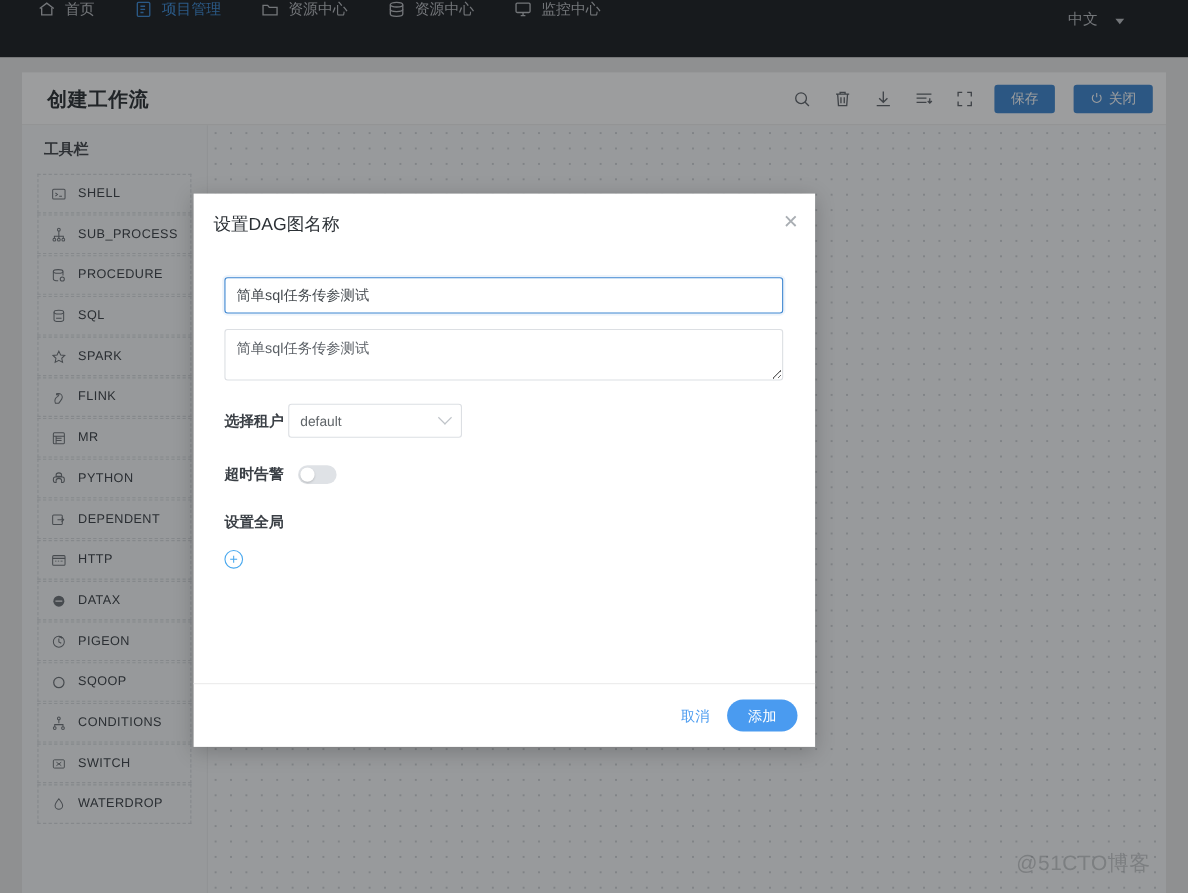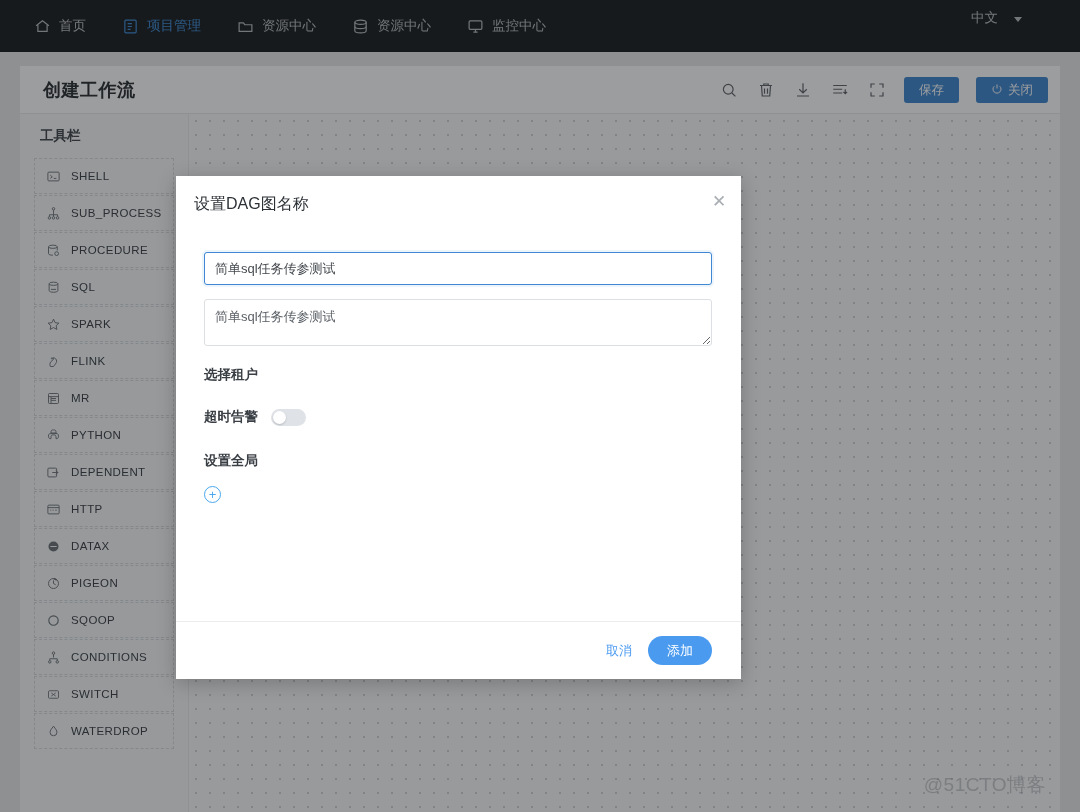--- a/index.html
+++ b/index.html
@@ -18,21 +18,21 @@
   
   .topnav {
     position: absolute; left: 0; top: 0;
     width: 1080px; height: 52px;
     background: #1b1e22;
     display: flex; align-items: center;
     z-index: 5;
   }
   .nav-items { display: flex; align-items: center; padding-left: 34px; gap: 36px; }
   .nav-item {
-    display: flex; align-items: center; gap: 8px;
+    display: flex; gap: 8px;
     color: #b9bcc0; font-size: 13.5px; height: 52px; cursor: pointer;
   }
   .nav-item.active { color: #3c8bd6; }
   .nav-item .ico { display: inline-flex; width: 17px; height: 17px; align-items: center; justify-content: center; }
   .nav-item svg { width: 17px; height: 17px; display: block; }
   .nav-lang {
     position: absolute; right: 58px; top: 0; height: 36px;
     display: flex; align-items: center; gap: 16px;
     color: #b9bcc0; font-size: 13.5px; cursor: pointer;
   }
@@ -171,21 +171,21 @@
   .global-label { margin-top: 26px; font-size: 13.5px; color: #3a3f45; font-weight: bold; }
   .add-circle {
     margin-top: 16px; width: 17px; height: 17px;
     border-radius: 50%; border: 1.3px solid #49a8ee;
     color: #49a8ee; display: flex; align-items: center; justify-content: center;
     font-size: 13px; line-height: 1; cursor: pointer;
   }
   .modal-foot {
     height: 58px; border-top: 1px solid #ececec;
     display: flex; align-items: center; justify-content: flex-end;
-    padding-right: 29px; gap: 16px;
+    padding-right: 16px; gap: 16px;
   }
   .btn-text {
     background: none; border: none; color: #4a9bf0;
     font-size: 13px; cursor: pointer; font-family: inherit;
   }
   .btn-primary {
     background: #4a9bf0; color: #fff; border: none;
     border-radius: 15px; height: 29px; padding: 0 19px;
     font-size: 13px; cursor: pointer; font-family: inherit;
   }
@@ -493,20 +493,24 @@
       <div class="modal-title">设置DAG图名称</div>
       <div class="modal-close">✕</div>
     </div>
 
     <div class="modal-body">
       <input class="field-input" value="简单sql任务传参测试" style="">
       <textarea class="field-textarea" placeholder="请输入描述" style="">简单sql任务传参测试</textarea>
 
       <div class="row row-tenant">
         <span class="field-label">选择租户</span>
+        <div class="select-box">
+          <span>default</span>
+          <span class="chev"></span>
+        </div>
       </div>
 
       <div class="row row-alarm">
         <span class="field-label">超时告警</span>
         <div class="toggle">
           <div class="knob"></div>
         </div>
       </div>
 
       <div class="global-label">设置全局</div>

